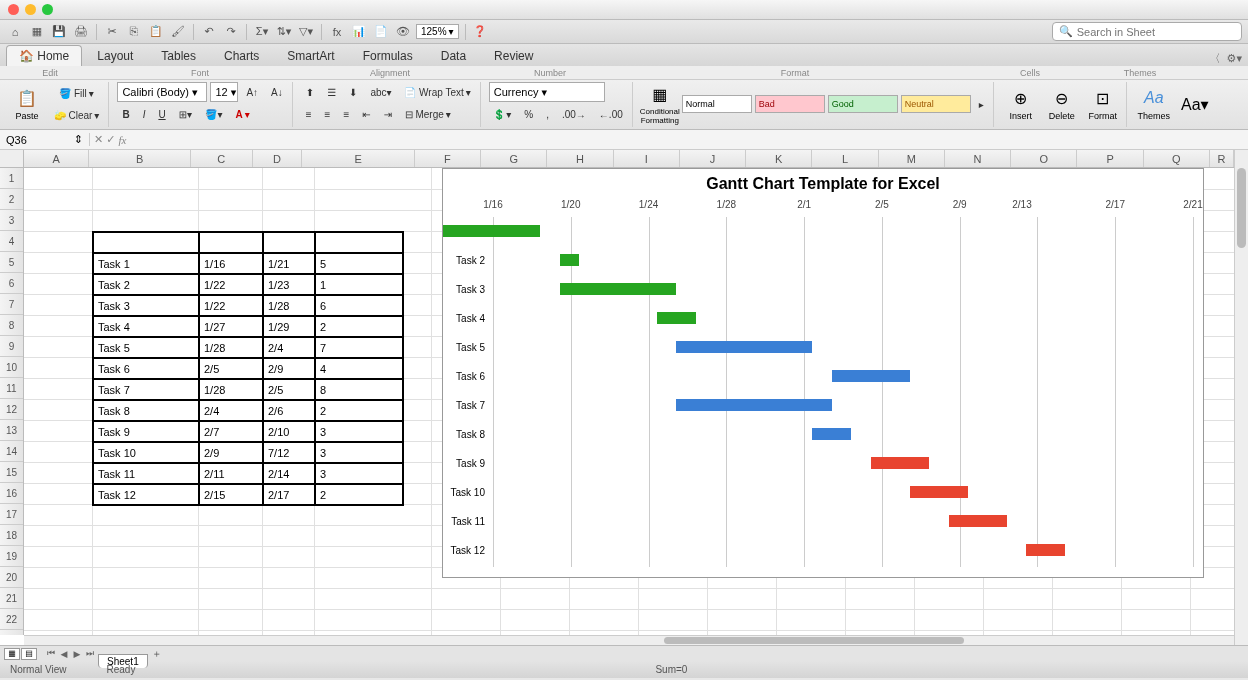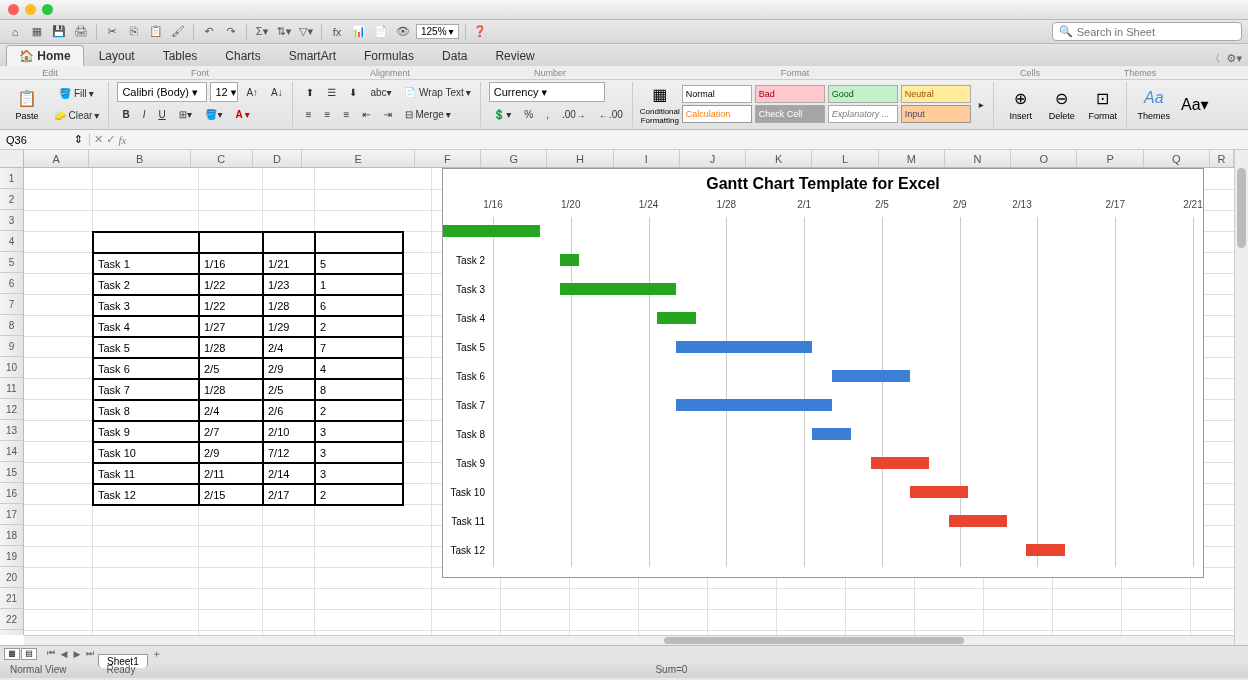--- a/index.html
+++ b/index.html
@@ -18,21 +18,21 @@
 .qatrow .ico { width:18px; height:18px; display:flex;align-items:center;justify-content:center; border-radius:3px; color:#555;}
 .qatrow .sep{width:1px;height:16px;background:#bbb;margin:0 2px;}
 .zoom { border:1px solid #aaa; background:#fff; padding:1px 4px; font-size:10px; display:flex;align-items:center;gap:2px;}
 .searchbox{margin-left:auto;border:1px solid #aaa;border-radius:4px;background:#fff;padding:2px 6px;display:flex;align-items:center;gap:4px;width:190px;}
 .searchbox input{border:none;outline:none;font-size:11px;width:100%;}
 .searchbox .mag{color:#888;}
 
 
 .tabs { height:22px; background:linear-gradient(#e5e5e5,#d6d6d6); display:flex; align-items:flex-end; padding:0 6px; gap:2px;}
 .tab { padding:3px 12px; font-size:12px; color:#333; border:1px solid transparent; border-bottom:none; border-radius:4px 4px 0 0;}
-.tab.active{ background:#f4f4f4; border-color:#aaa;font-weight:bold;}
+.tab.active{ background:#f4f4f4; border-color:#aaa;}
 .tabs .right{margin-left:auto;display:flex;align-items:center;gap:6px;color:#666;}
 
 
 .groupsrow { height:14px; background:#eee; display:flex; border-bottom:1px solid #ccc;}
 .grouplabel{ flex:none; text-align:center; font-size:9px; color:#888; display:flex;align-items:center;justify-content:center;}
 
 
 .ribbon { height:50px; background:linear-gradient(#f0f0f0,#e2e2e2); border-bottom:1px solid #bbb; display:flex; padding:2px 4px; gap:4px;}
 .rgroup{display:flex;flex-direction:column;gap:2px;border-right:1px solid #ccc;padding:0 4px;}
 .rrow{display:flex;gap:3px;align-items:center;}
@@ -254,26 +254,20 @@
       <div class="bigbtn">
           <span class="bigico">▦</span>
           <span style="font-size:8px;text-align:center;">Conditional Formatting</span>
         </div>
       <div style="display:flex;flex-direction:column;gap:2px;">
         <div class="rrow">
           <div class="stylebox normal">Normal</div>
           <div class="stylebox bad">Bad</div>
           <div class="stylebox good">Good</div>
           <div class="stylebox neutral">Neutral</div>
-        </div>
-        <div class="rrow">
-          <div class="stylebox calc">Calculation</div>
-          <div class="stylebox check">Check Cell</div>
-          <div class="stylebox expl">Explanatory ...</div>
-          <div class="stylebox input">Input</div>
         </div>
       </div>
       <div class="rbtn">▸</div>
     </div>
   </div>
   <div class="rgroup">
     <div class="rrow">
       <div class="bigbtn">
           <span class="bigico">⊕</span>
           <span>Insert</span>

